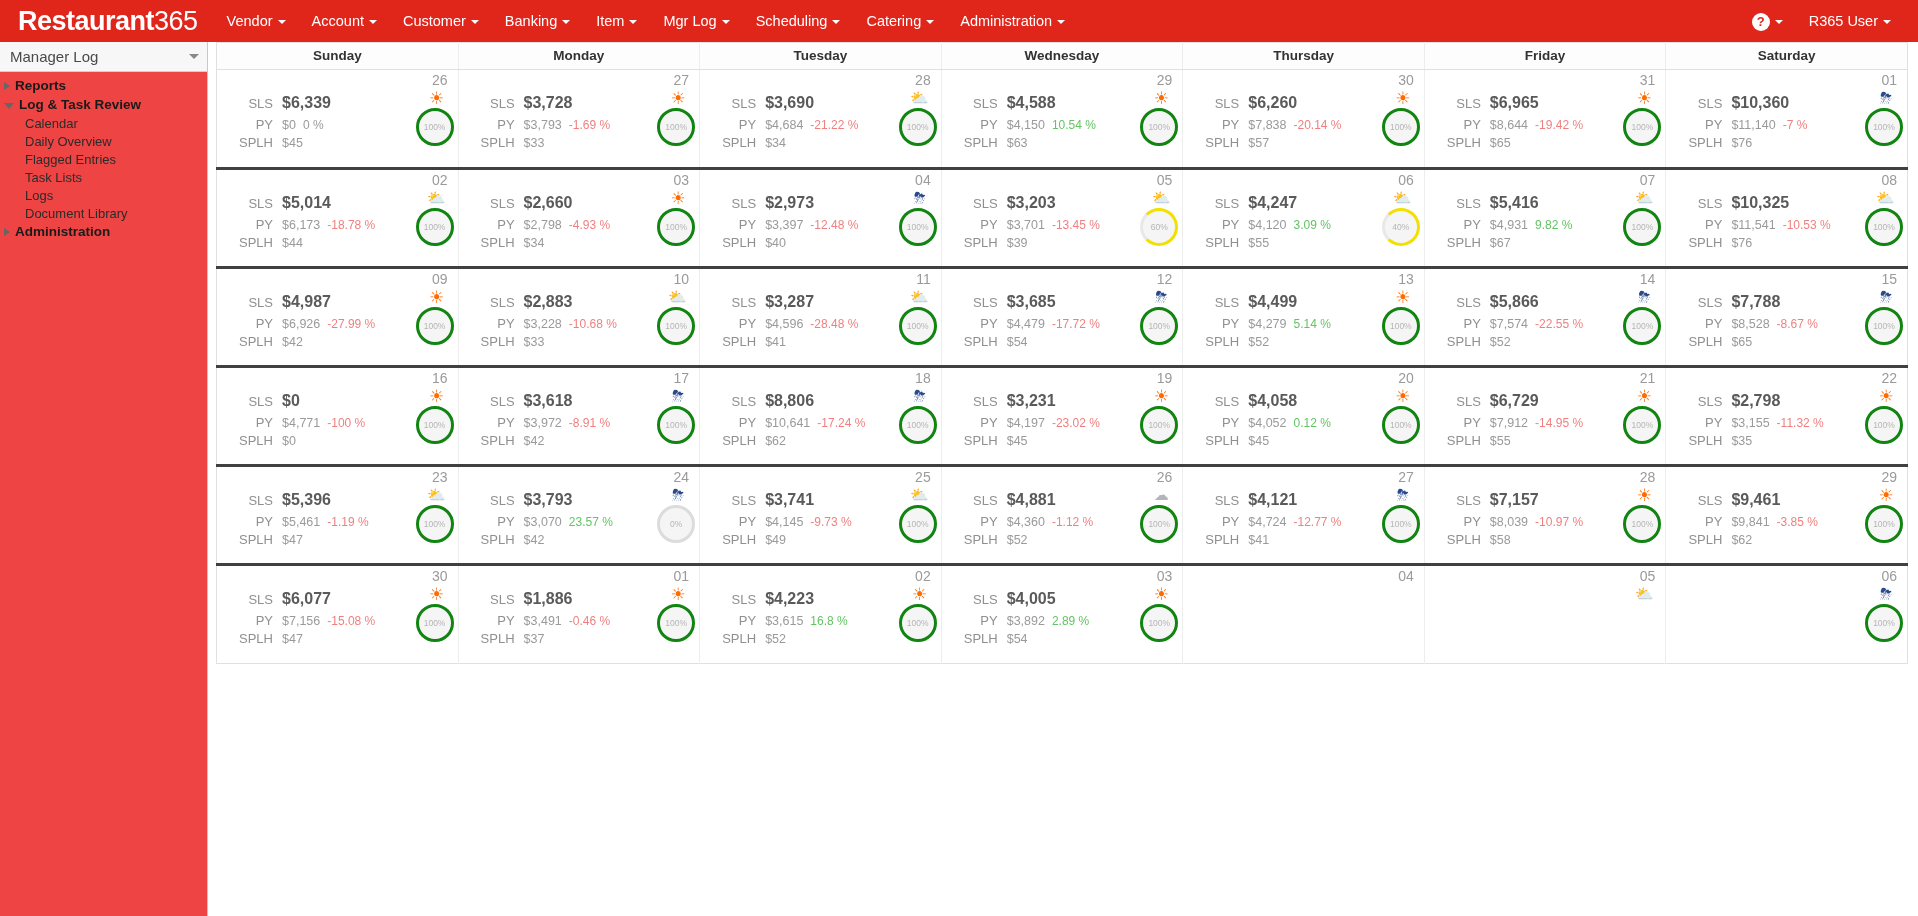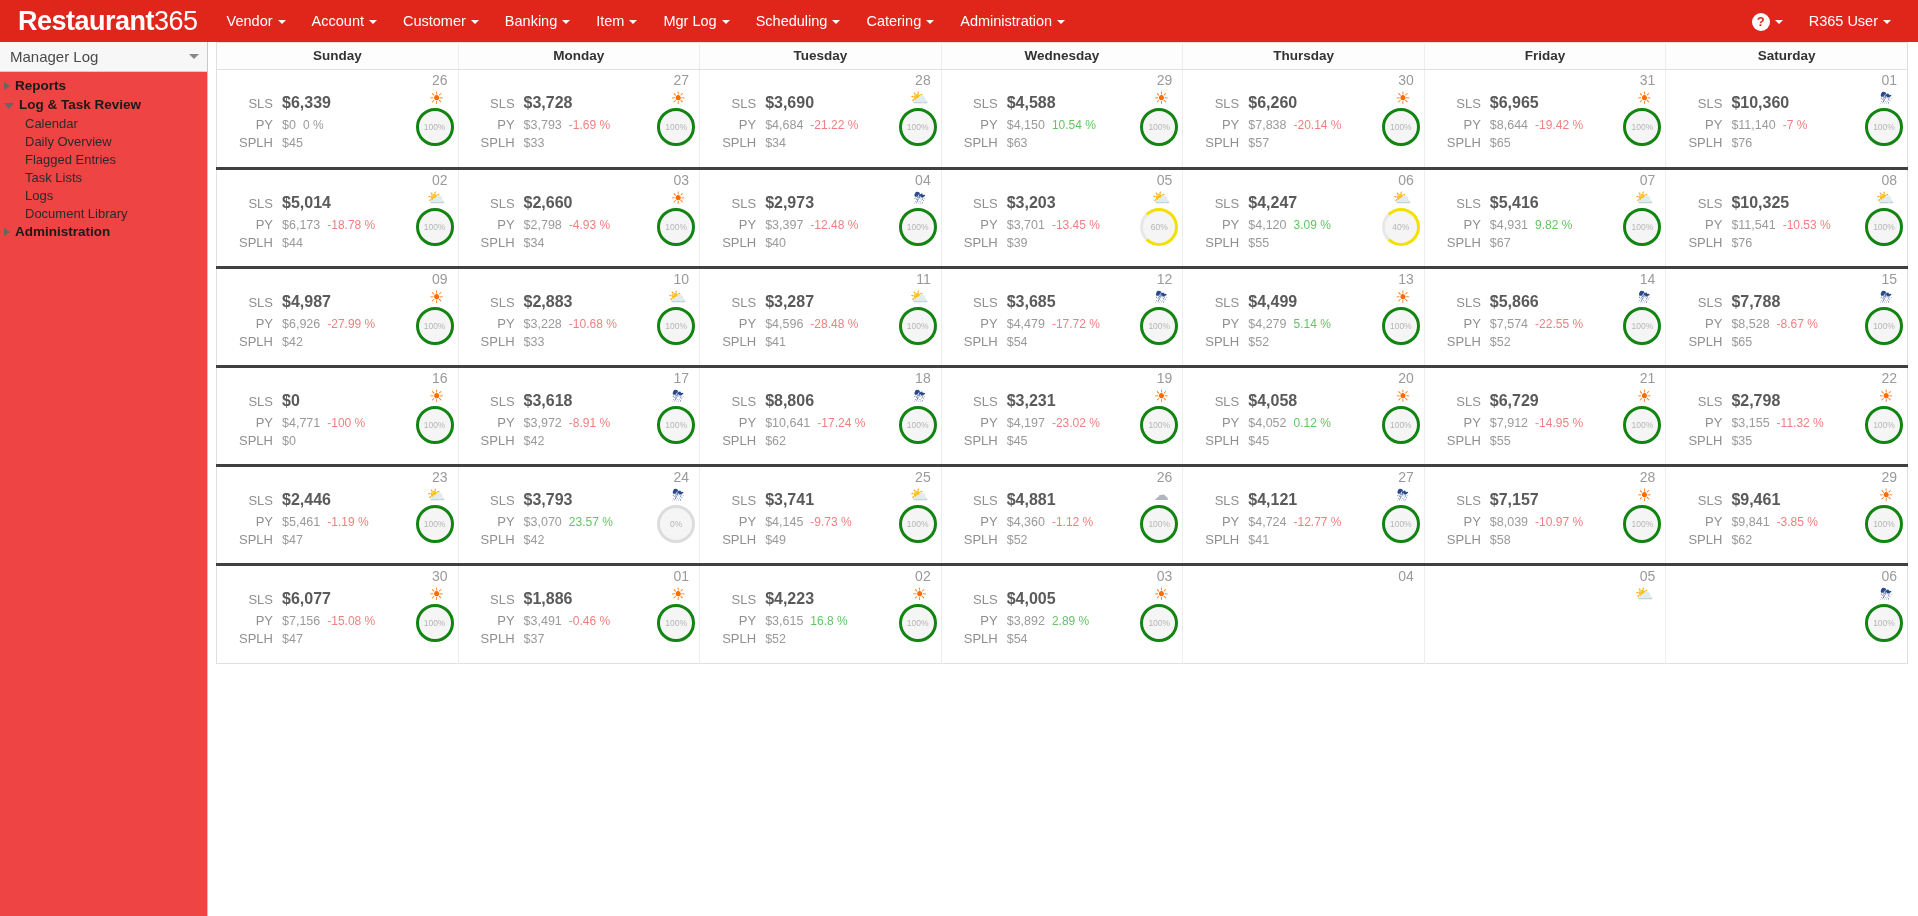--- a/index.html
+++ b/index.html
@@ -971,21 +971,21 @@
             </tr>
             <tr>
               <td>
                 <div class="cell">
                   <div class="daynum">23</div>
                   <div class="wx" style="color: rgb(153, 170, 187); font-size: 15px;">⛅</div>
                   <div class="ring green">100%</div>
                   <div class="metrics">
                     <div class="mrow sls">
                       <span class="mlabel">SLS</span>
-                      <span class="mval-sls">$2,446</span>
+                      <span class="mval-sls">$5,396</span>
                     </div>
                     <div class="mrow">
                       <span class="mlabel">PY</span>
                       <span class="mval">$5,461</span>
                       <span class="pct neg">-1.19 %</span>
                     </div>
                     <div class="mrow">
                       <span class="mlabel">SPLH</span>
                       <span class="mval">$47</span>
                     </div>

